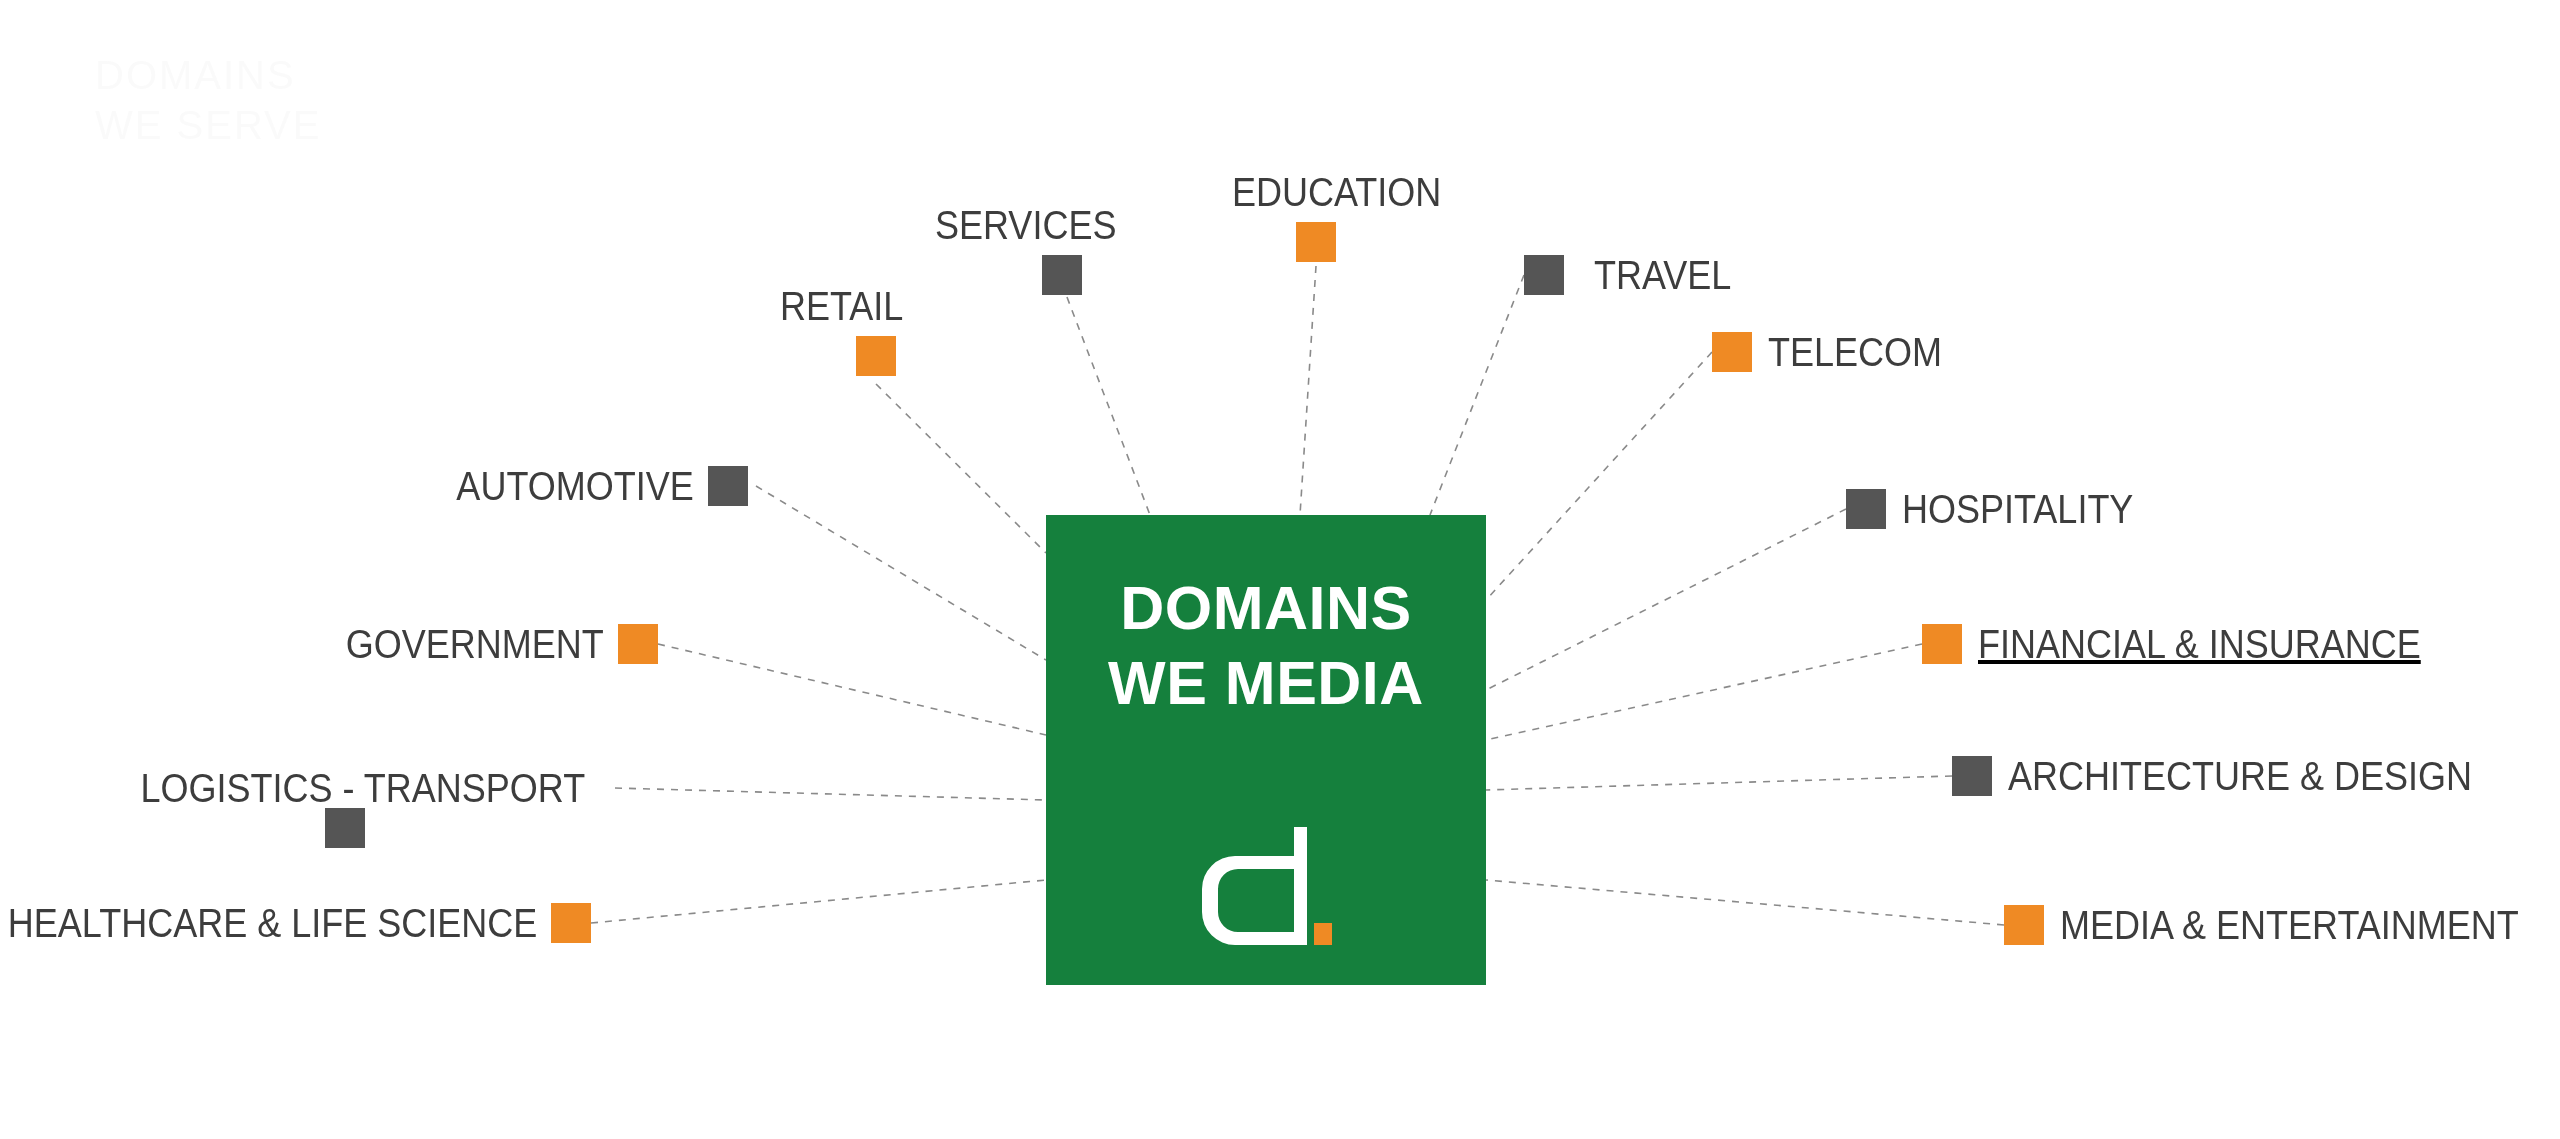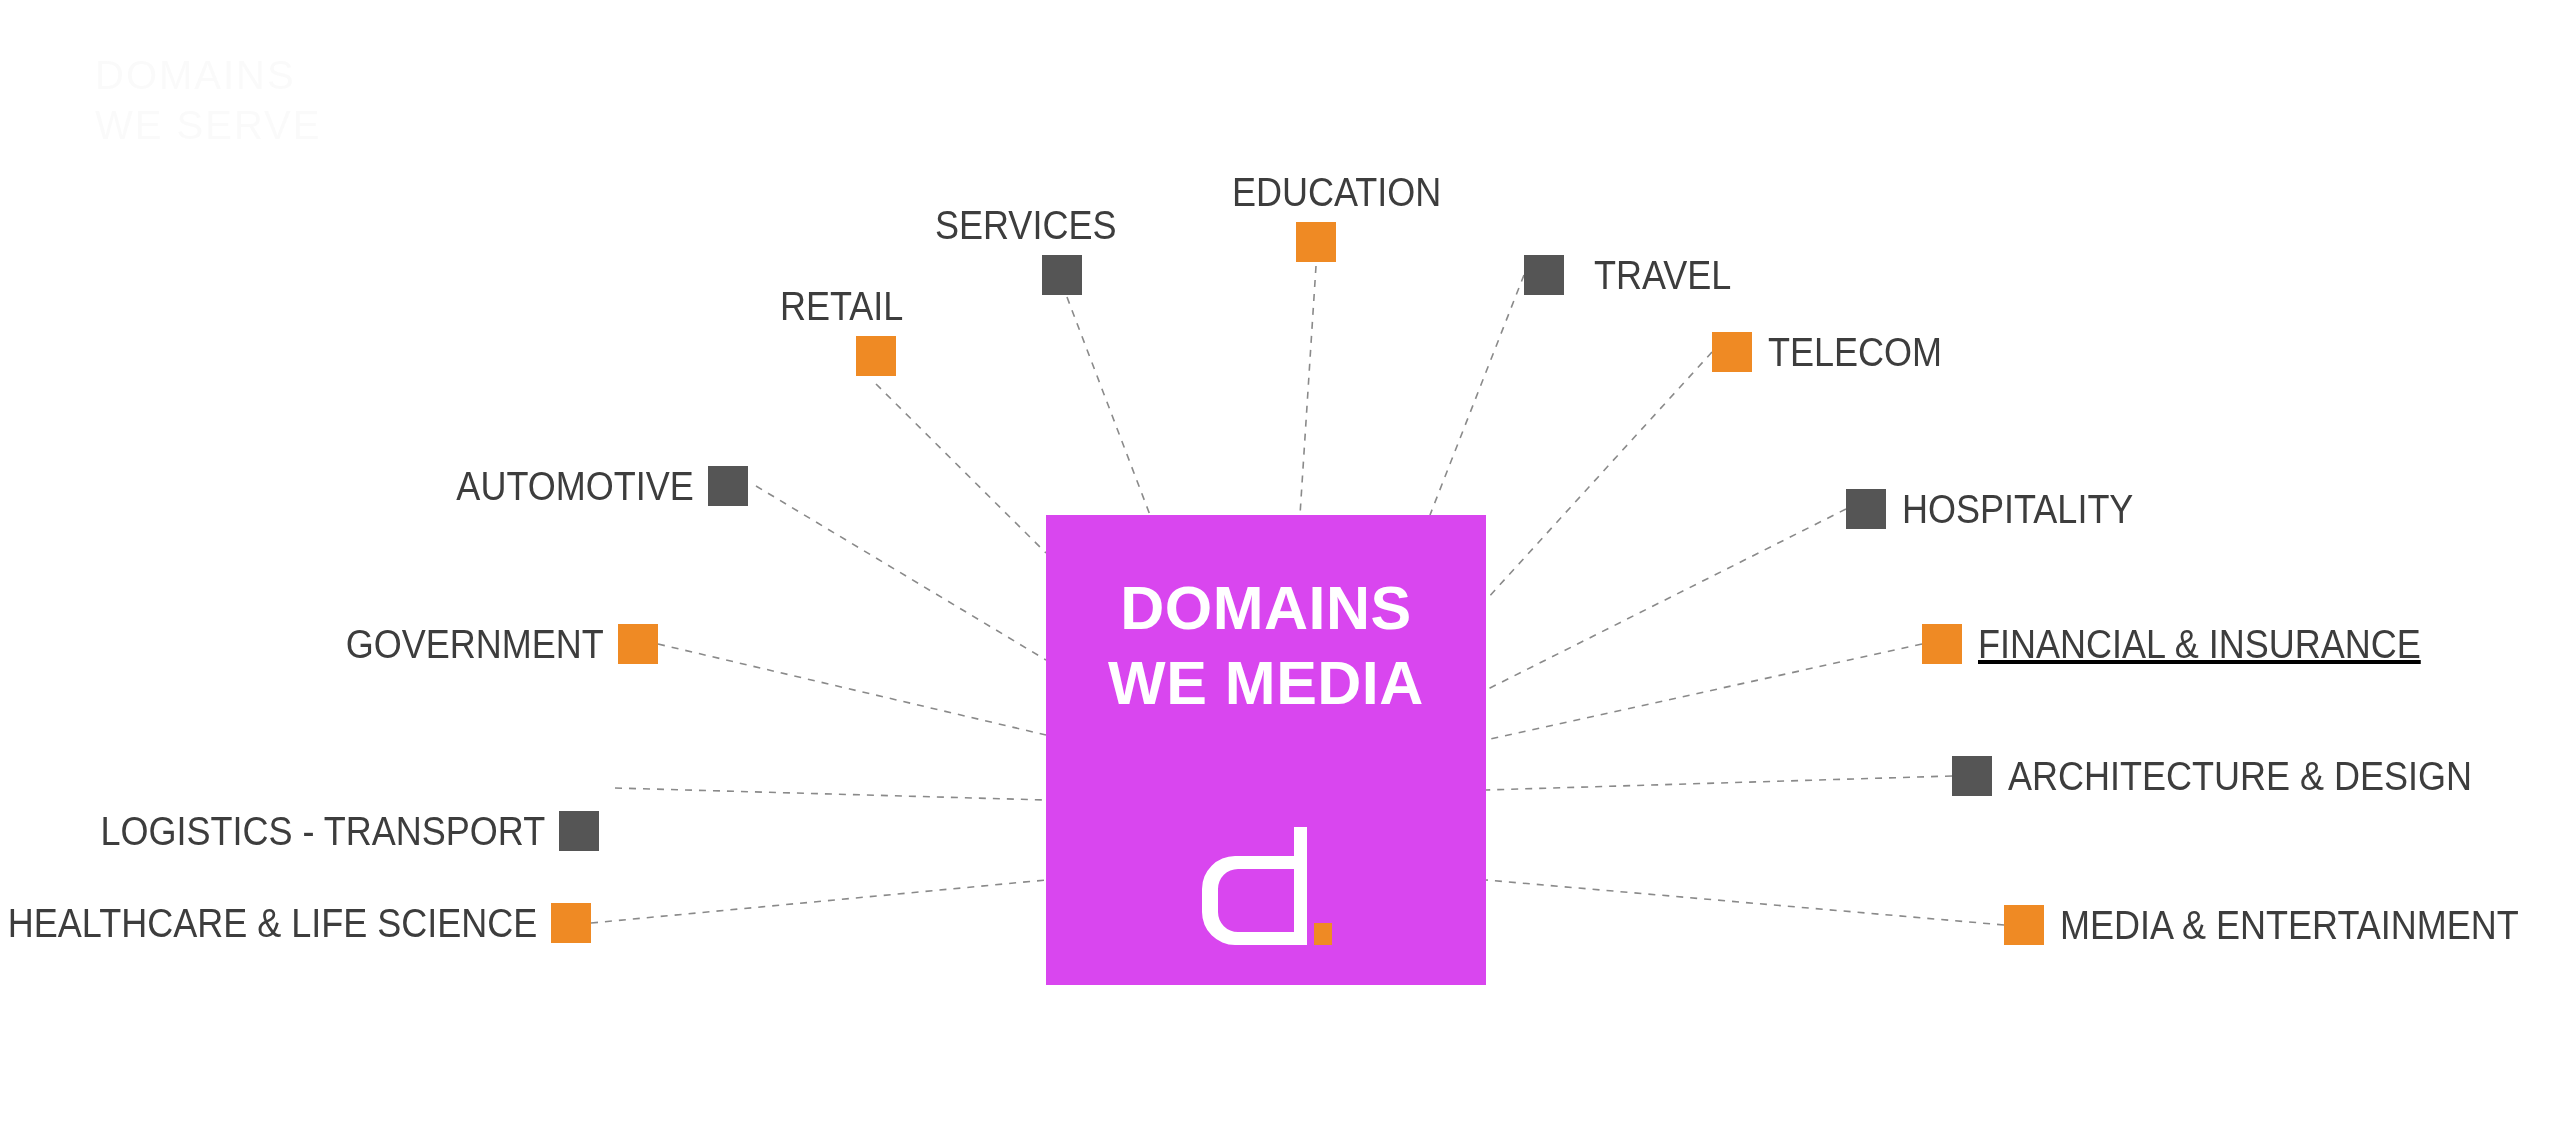--- a/index.html
+++ b/index.html
@@ -30,21 +30,21 @@
     pointer-events: none;
   }
 
   
   #hub {
     position: absolute;
     left: 1046px;
     top: 515px;
     width: 440px;
     height: 470px;
-    background: #d946ef;
+    background: #15803d;
     z-index: 5;
   }
   #hub-title {
     position: absolute;
     left: 0;
     top: 63px;
     width: 440px;
     text-align: center;
     color: #ffffff;
     font-weight: bold;
@@ -199,21 +199,21 @@
       <div class="node trail-label" style="left: 2004px; top: 905px;">
         <span class="marker orange"></span>
         <span class="nlabel">MEDIA &amp; ENTERTAINMENT</span>
       </div>
       <div class="node lead-label" style="top: 903px; padding-right: 0px; right: 1969px; flex-direction: row;">
         <div style="display: flex; align-items: center;">
           <span class="nlabel">HEALTHCARE &amp; LIFE SCIENCE</span>
         </div>
         <span class="marker orange"></span>
       </div>
-      <div class="node lead-label" style="top: 768px; padding-right: 16px; right: 1945px; flex-direction: row; margin-top: 43px;">
+      <div class="node lead-label" style="top: 768px; padding-right: 16px; right: 1945px; flex-direction: column;">
         <div style="display: flex; align-items: center;">
           <span class="nlabel">LOGISTICS - TRANSPORT</span>
         </div>
         <span class="marker gray"></span>
       </div>
       <div class="node lead-label" style="top: 624px; padding-right: 0px; right: 1902px; flex-direction: row;">
         <div style="display: flex; align-items: center;">
           <span class="nlabel">GOVERNMENT</span>
         </div>
         <span class="marker orange"></span>

